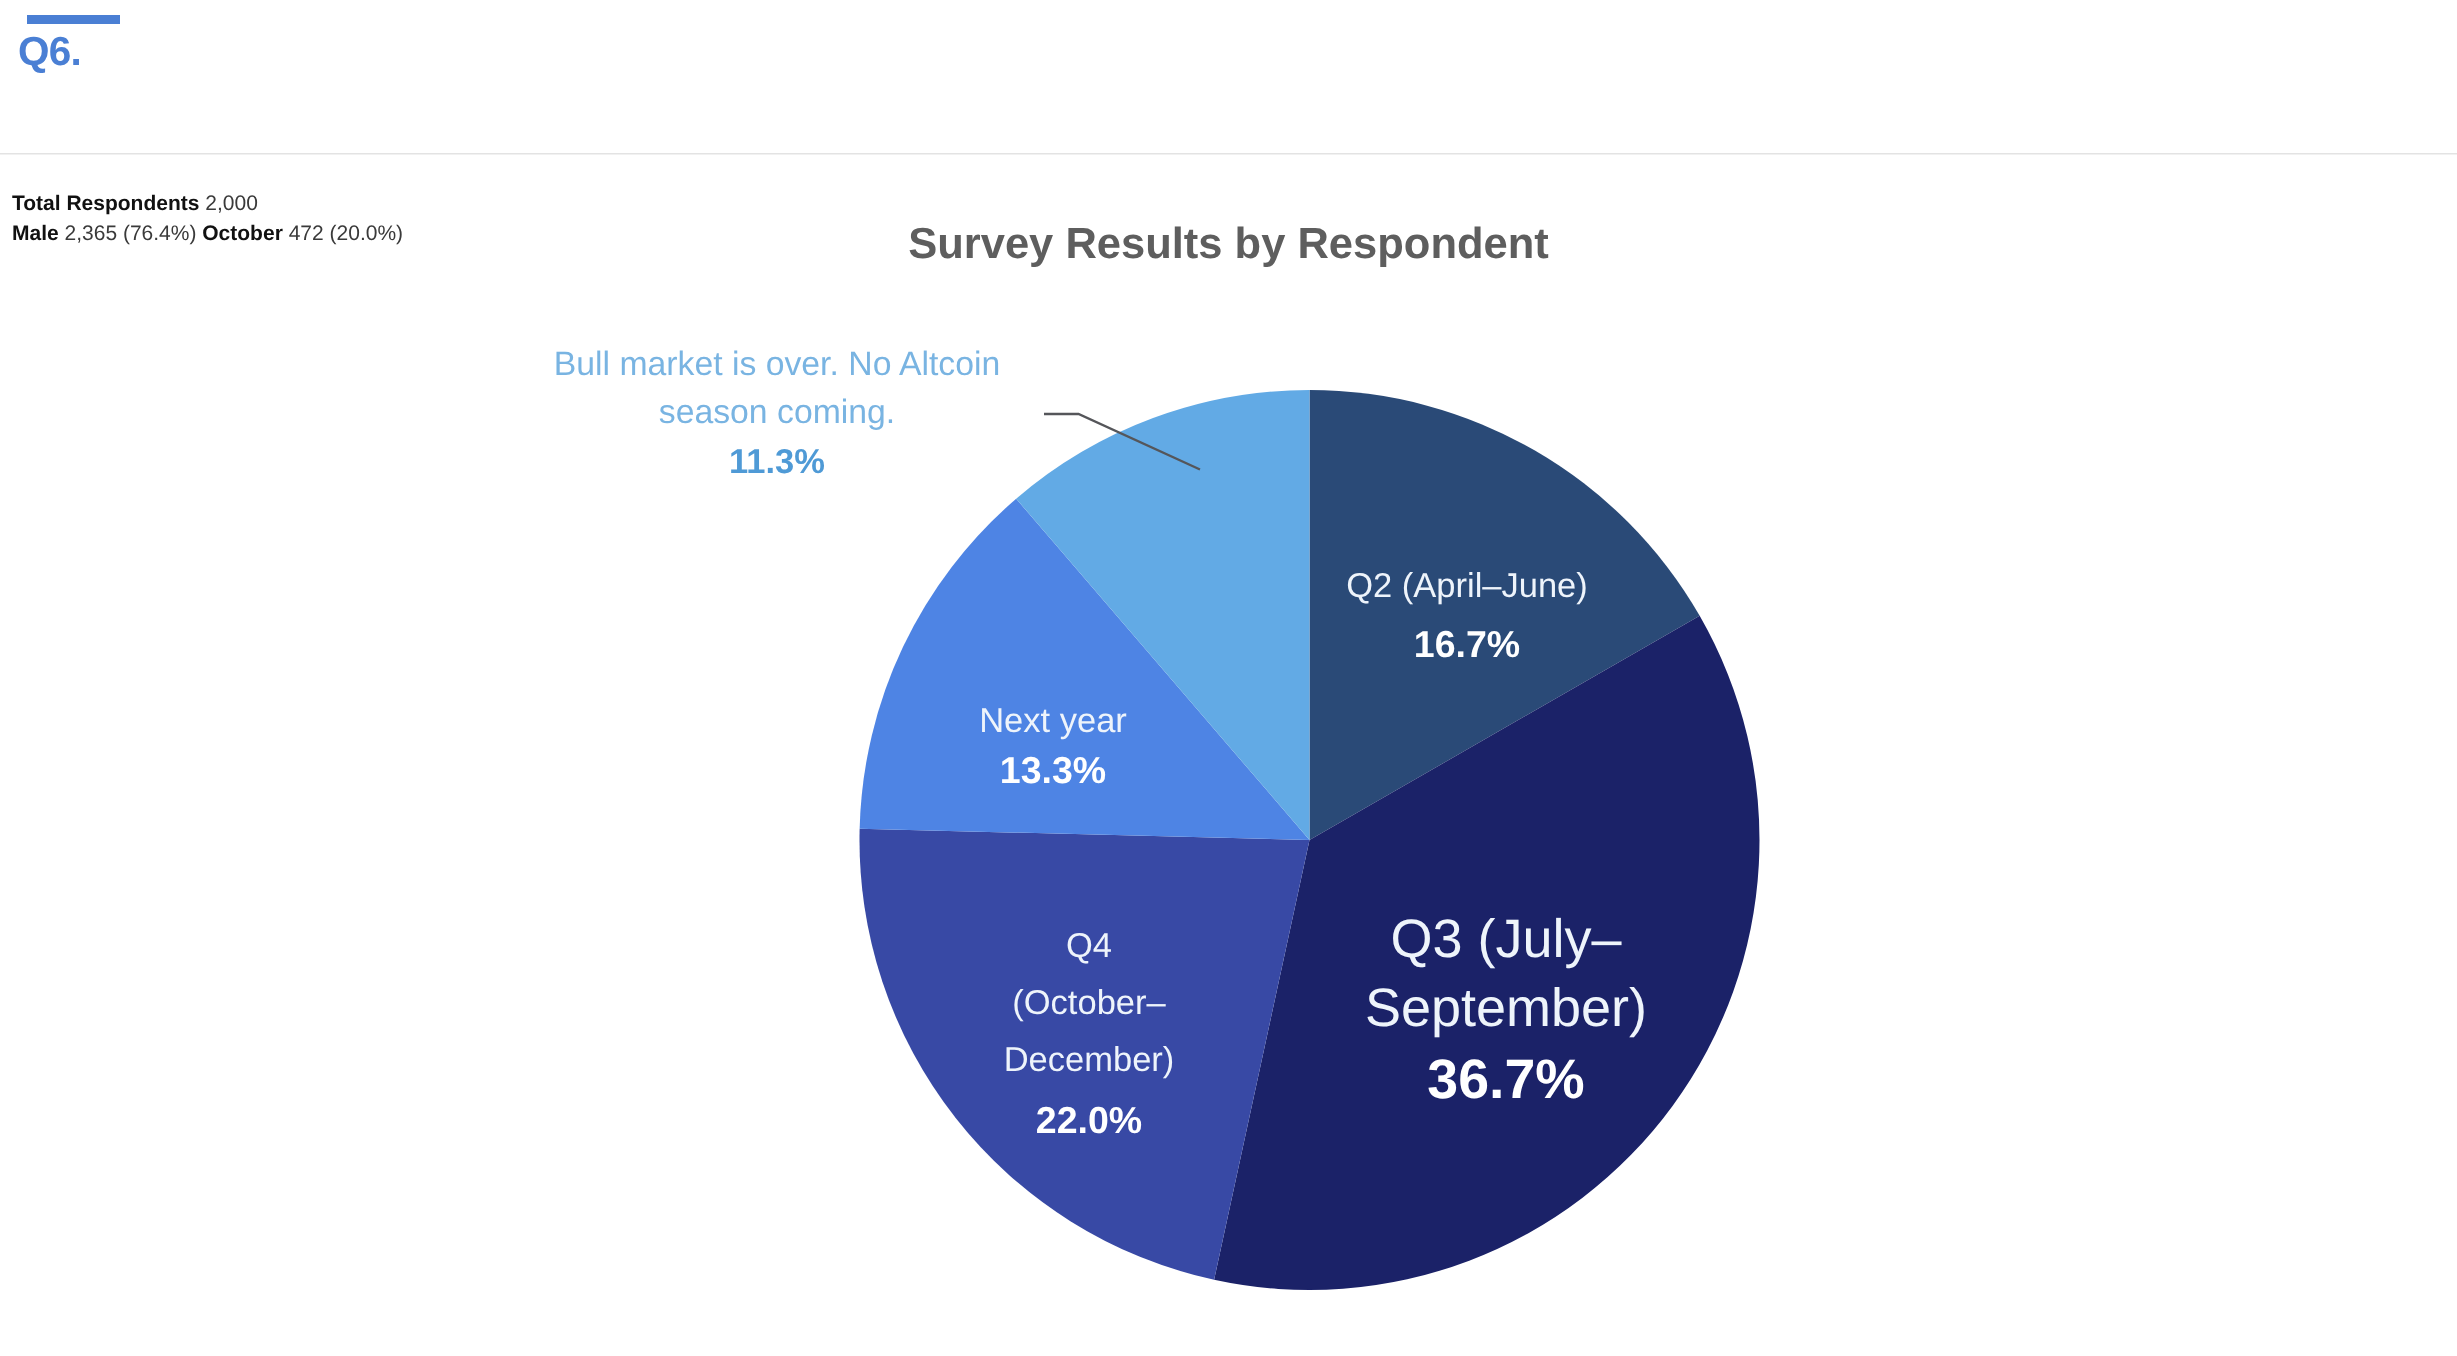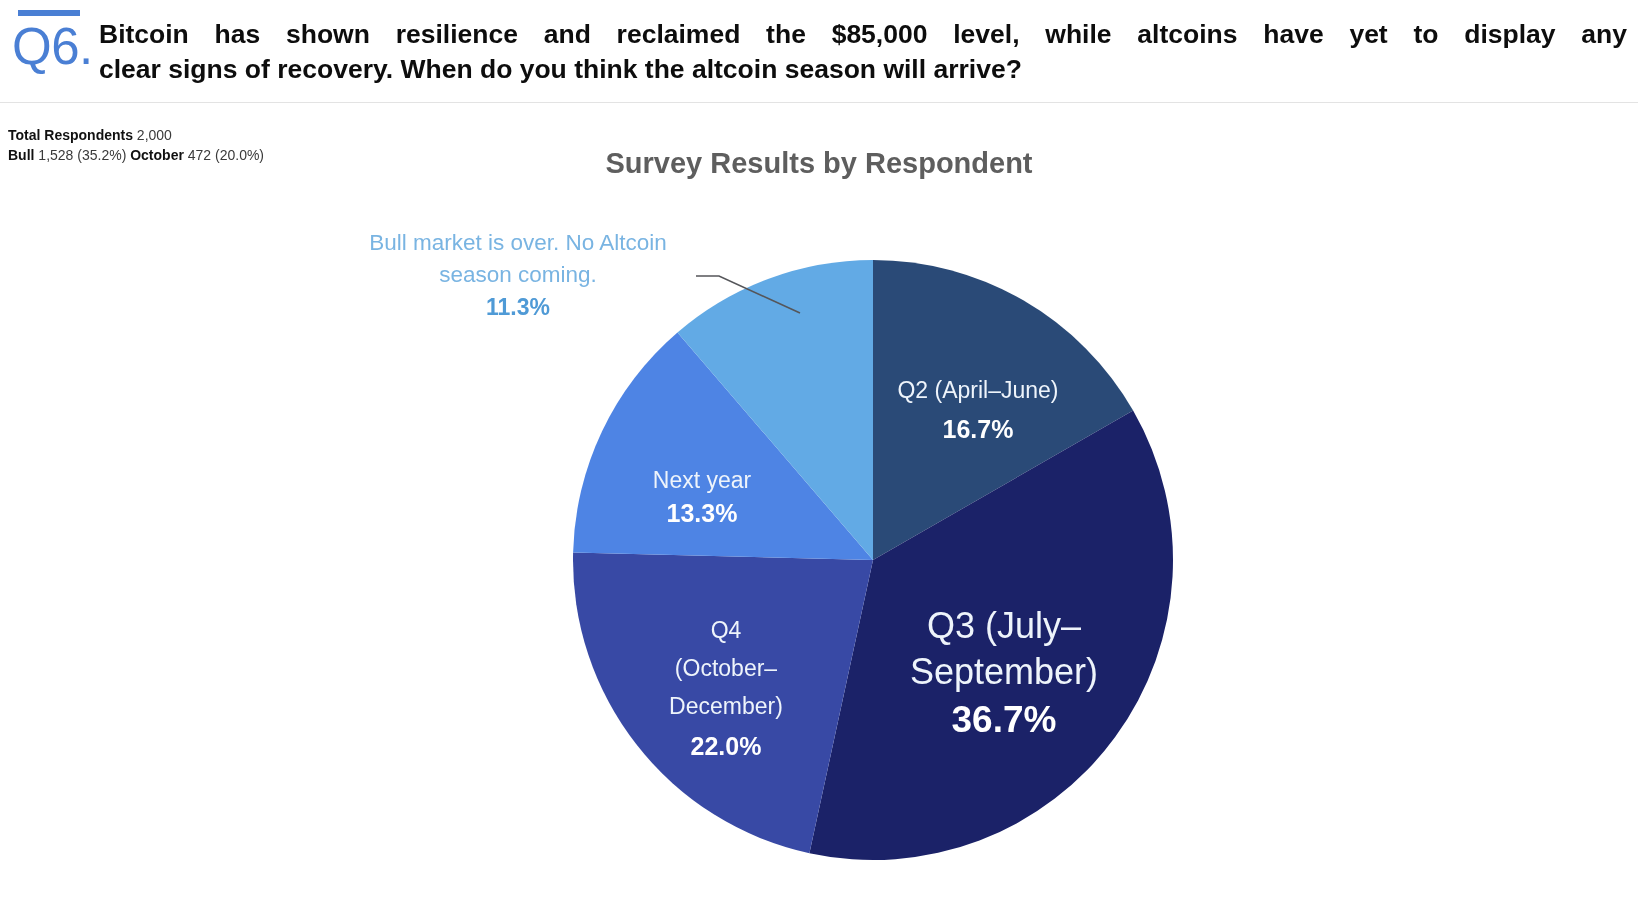--- a/index.html
+++ b/index.html
@@ -30,22 +30,22 @@
     width: 80px;
   }
   #q-bar {
     width: 62px;
     height: 6px;
     background: #4a7fd4;
     margin-left: 6px;
     margin-bottom: 5px;
   }
   #q-label {
-    font-size: 51px;
-    font-weight: normal;
+    font-size: 27px;
+    font-weight: bold;
     color: #4a7fd4;
     line-height: 1;
     letter-spacing: -0.5px;
   }
   #q-text {
     position: absolute;
     left: 99px;
     top: 17px;
     width: 1528px;
     font-size: 26.5px;
@@ -145,36 +145,32 @@
     fill: none;
   }
 </style>
 </head>
 <body>
 
 <div id="header">
   <div id="q-block">
     <div id="q-bar" style="background: rgb(74, 127, 212);"></div>
     <div id="q-label" style="color: rgb(74, 127, 212);">Q6.</div>
-  </div>
-  <div id="q-text">
-    <span class="ln just">Bitcoin has shown resilience and reclaimed the $85,000 level, while altcoins have yet to display any</span>
-    <span class="ln">clear signs of recovery. When do you think the altcoin season will arrive?</span>
   </div>
   <div id="header-rule"></div>
 </div>
 
 <div id="stats">
   <div>
     <span class="bold">Total Respondents</span>
     <span>2,000</span>
   </div>
   <div>
-    <span class="bold">Bull</span>
-    <span>1,528 (35.2%)</span>
+    <span class="bold">Male</span>
+    <span>2,365 (76.4%)</span>
     <span class="bold">October</span>
     <span>472 (20.0%)</span>
   </div>
 </div>
 
 <div id="chart-area">
   <div id="chart-title">Survey Results by Respondent</div>
 
   <svg id="pie-svg" width="1638" height="904" viewBox="0 0 1638 904">
 

